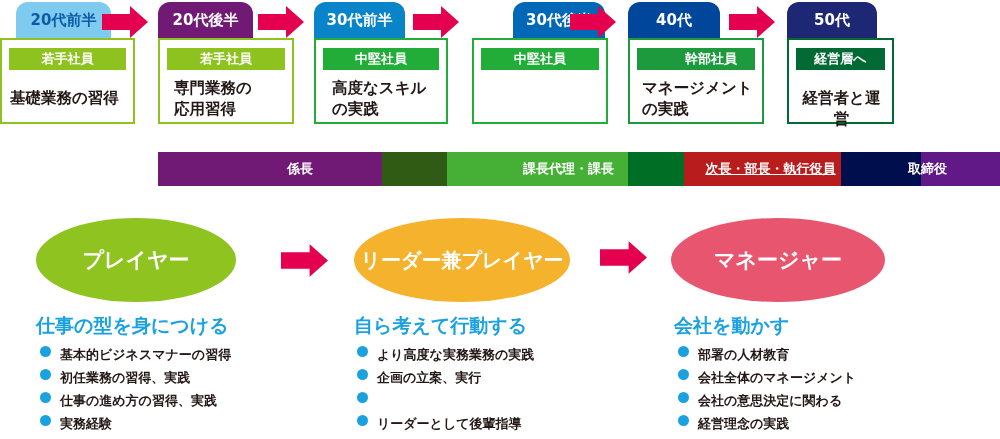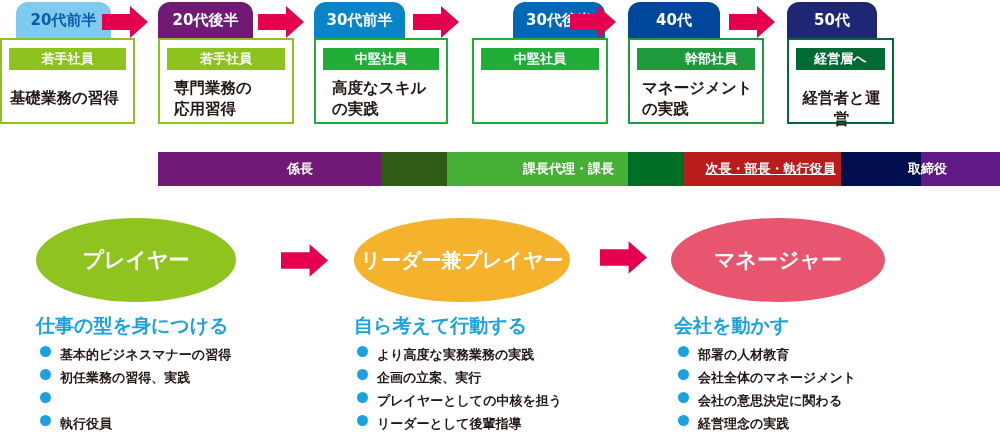--- a/index.html
+++ b/index.html
@@ -132,24 +132,25 @@
     <li>
         <span class="dot"></span>
         <span>基本的ビジネスマナーの習得</span>
       </li>
     <li>
         <span class="dot"></span>
         <span>初任業務の習得、実践</span>
       </li>
     <li>
         <span class="dot"></span>
-      </li>
-    <li>
-        <span class="dot"></span>
-        <span>執行役員</span>
+        <span>仕事の進め方の習得、実践</span>
+      </li>
+    <li>
+        <span class="dot"></span>
+        <span>実務経験</span>
       </li>
   </ul>
 </div>
 
 <svg class="arrow" style="left:281px;top:243px;width:47px;height:35px;" viewBox="0 0 46 32">
   <polygon points="0,8 28,8 28,0 46,16 28,32 28,24 0,24" fill="#e4004f"></polygon>
 </svg>
 
 <div>
   <div class="ellipse" style="left:354px;width:216px;background:#f5b22c;font-size:20px;line-height:23px;flex-direction:row;">
@@ -161,21 +162,20 @@
     <li>
         <span class="dot"></span>
         <span>より高度な実務業務の実践</span>
       </li>
     <li>
         <span class="dot"></span>
         <span>企画の立案、実行</span>
       </li>
     <li>
         <span class="dot"></span>
-        <span>プレイヤーとしての中核を担う</span>
       </li>
     <li>
         <span class="dot"></span>
         <span>リーダーとして後輩指導</span>
       </li>
   </ul>
 </div>
 
 <svg class="arrow" style="left:600px;top:240px;width:47px;height:35px;" viewBox="0 0 46 32">
   <polygon points="0,8 28,8 28,0 46,16 28,32 28,24 0,24" fill="#e4004f"></polygon>

